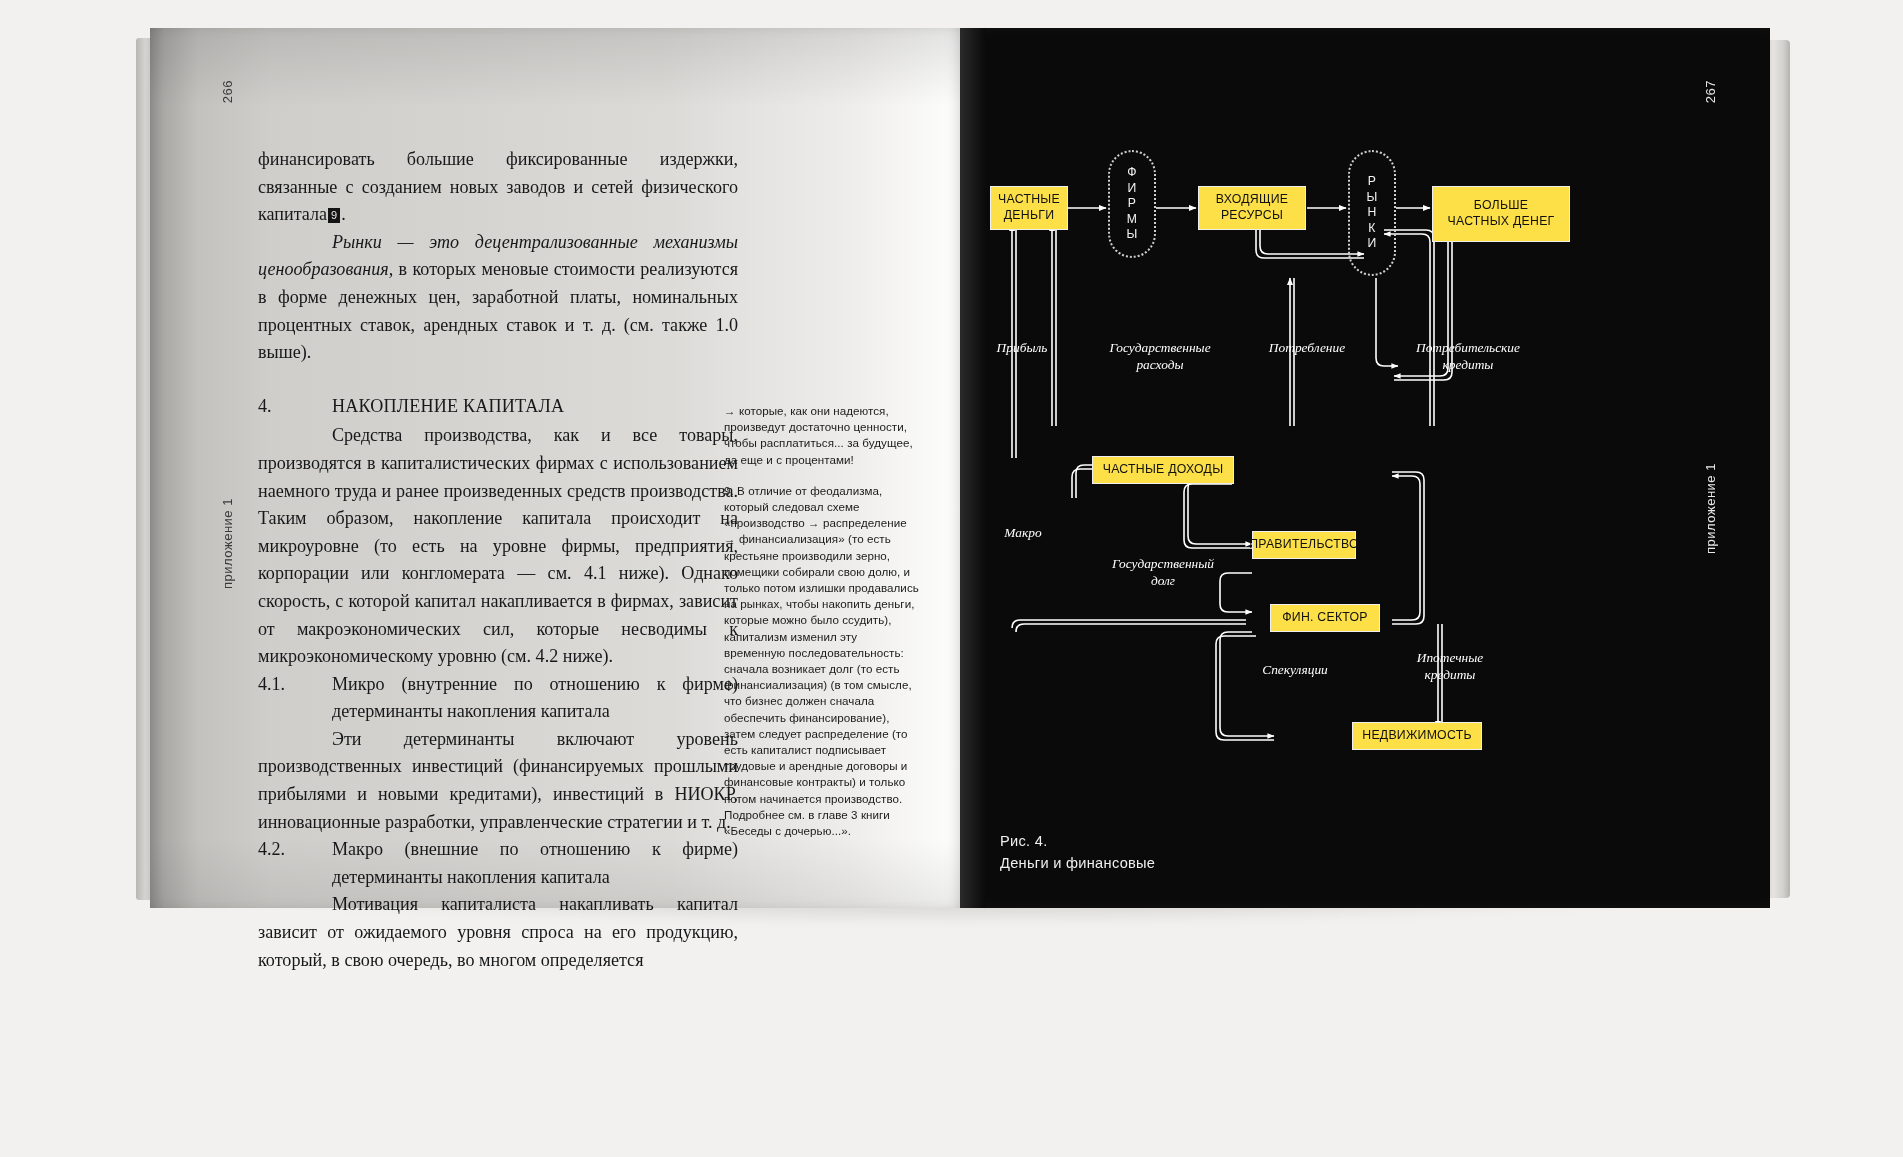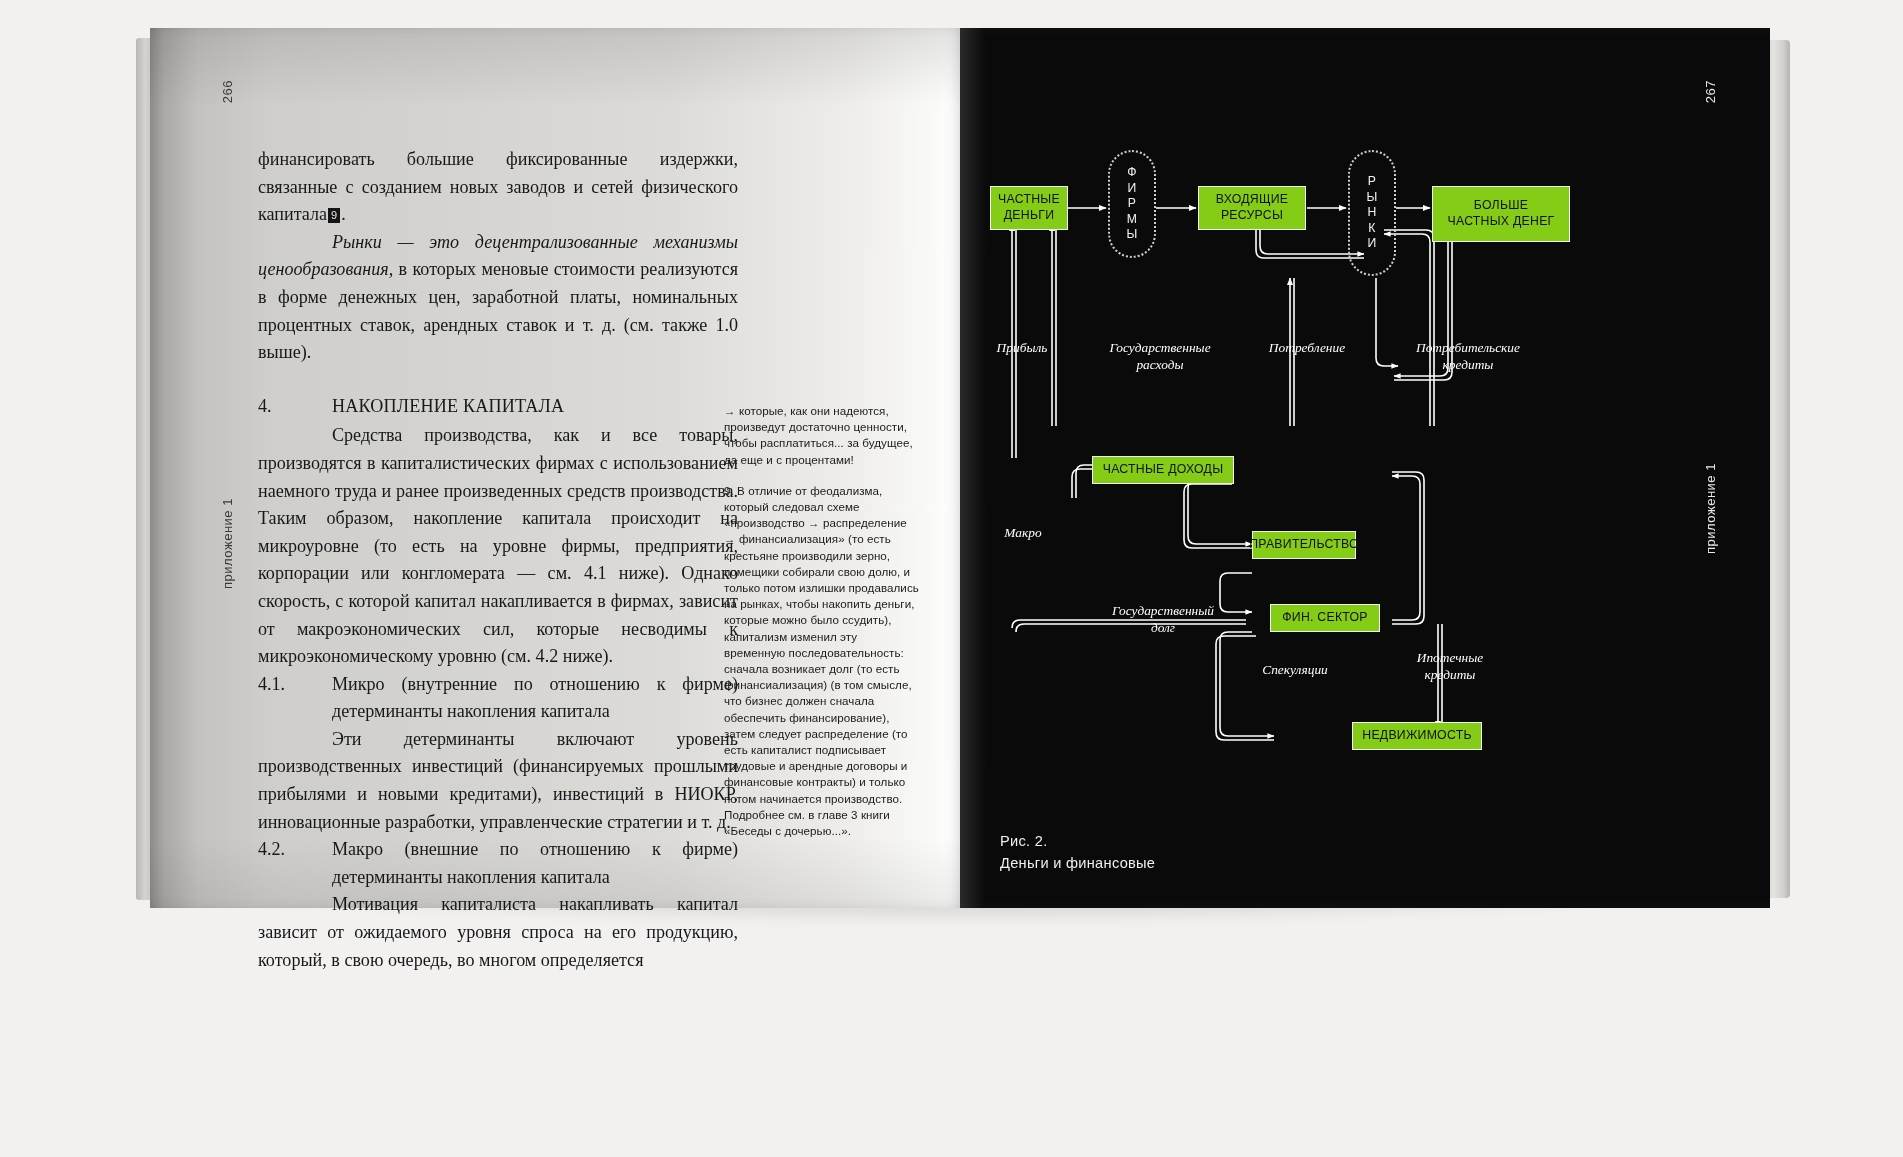--- a/index.html
+++ b/index.html
@@ -101,21 +101,21 @@
     font-family:"Liberation Sans",sans-serif;
     font-size:11.6px;line-height:16.2px;
     letter-spacing:.005em;
   }
   .col-notes p{margin:0 0 15px 0;}
 
   
   .diagram{position:absolute;left:0;top:0;width:810px;height:880px;}
   .diagram svg{position:absolute;left:0;top:0;}
   .box{
-    position:absolute;background:#84cc16;color:#111;
+    position:absolute;background:#fde047;color:#111;
     font-family:"Liberation Sans",sans-serif;
     font-size:12.3px;line-height:15.6px;letter-spacing:.02em;
     text-align:center;
     display:flex;align-items:center;justify-content:center;
     border:1px solid #efefef;
     box-sizing:border-box;
     padding:3px 6px;
   }
   .vlabel{
     position:absolute;color:#f2f2f2;
@@ -300,26 +300,26 @@
         <div class="ilabel" style="left:12px;top:312px;width:100px;">Прибыль</div>
 
         <div class="ilabel" style="left:120px;top:312px;width:160px;">Государственные<br>расходы</div>
 
         <div class="ilabel" style="left:272px;top:312px;width:150px;">Потребление</div>
 
         <div class="ilabel" style="left:428px;top:312px;width:160px;">Потребительские<br>кредиты</div>
 
         <div class="ilabel" style="left:8px;top:497px;width:110px;">Макро</div>
 
-        <div class="ilabel" style="left:118px;top:528px;width:170px;margin-top:47px;">Государственный<br>долг</div>
+        <div class="ilabel" style="left:118px;top:528px;width:170px;">Государственный<br>долг</div>
 
         <div class="ilabel" style="left:270px;top:634px;width:130px;">Спекуляции</div>
 
         <div class="ilabel" style="left:420px;top:622px;width:140px;">Ипотечные<br>кредиты</div>
 
         <div class="caption">
-          <div>Рис. 2.</div>
+          <div>Рис. 4.</div>
           <div>Деньги и финансовые</div>
         </div>
       </div>
     </div>
   </div>
 </div>
 
 </body></html>

